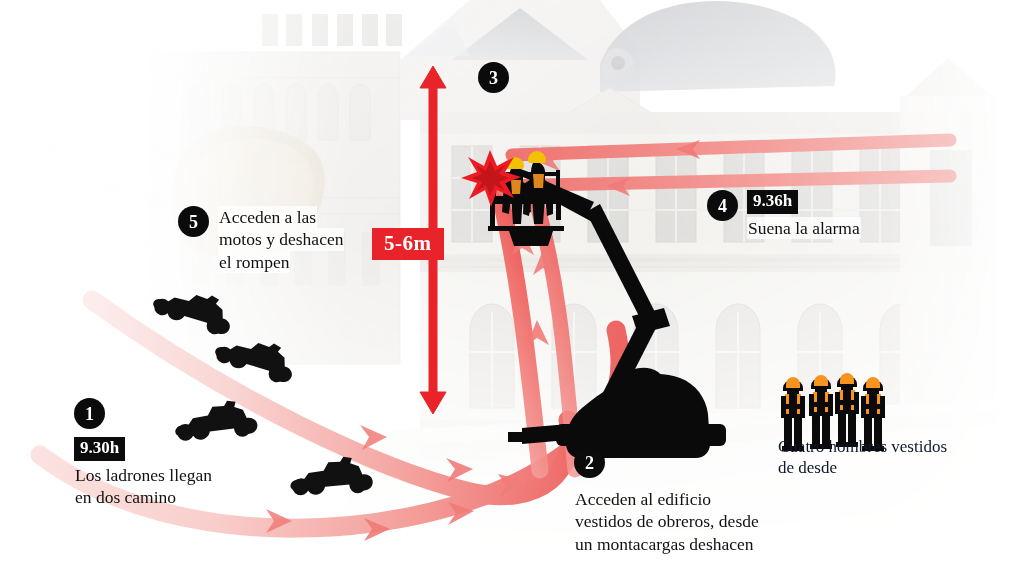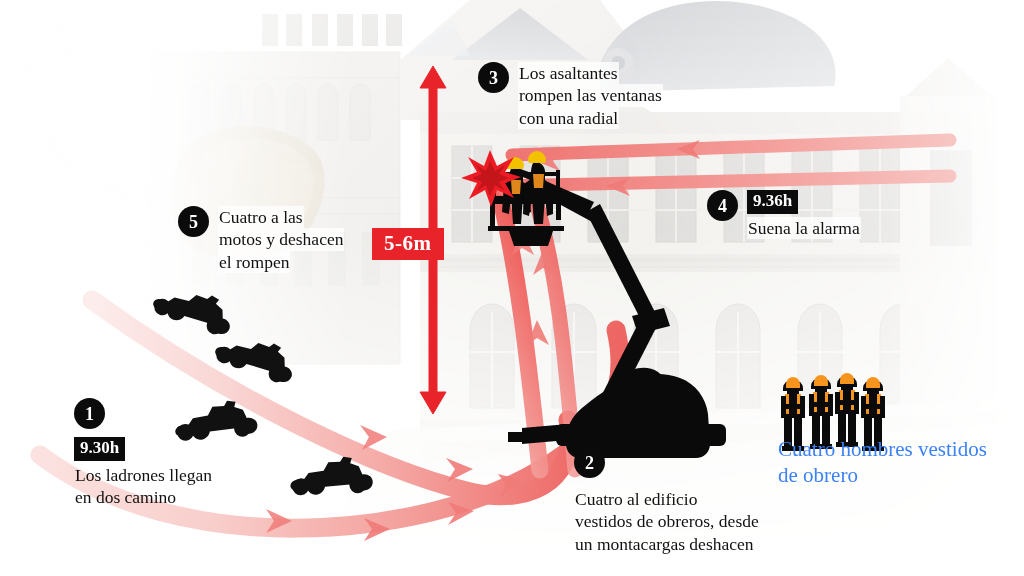--- a/index.html
+++ b/index.html
@@ -66,22 +66,22 @@
     padding:0 1px;
   }
   .desc.plain span.ln{background:transparent;font-family:Liberation Serif, serif;}
 
   
   .row{display:flex;align-items:flex-start;gap:9px;}
   .stack{display:flex;flex-direction:column;gap:3px;}
 
   .caption{
     position:absolute;
-    color:#3b82f6;
-    font-size:21px;
+    color:#0f172a;
+    font-size:17px;
     line-height:1.22;
     white-space:nowrap;
   }
 </style>
 </head>
 <body>
 
 <div id="stage">
 
   <div id="photo" title="Louvre facade">
@@ -475,48 +475,41 @@
       <path d="M433 66 l13 22 l-26 0 z"></path>
       <path d="M433 414 l13 -22 l-26 0 z"></path>
     </g>
   </svg>
 
   <div class="measure-label" style="left:372px; top:228px;">5-6m</div>
 
   <div class="step" style="left:478px; top:62px;">
     <div class="row">
       <div class="num-circle">3</div>
-      <div class="stack">
-        <div class="desc">
-          <span class="ln">Los asaltantes</span>
-          <span class="ln">rompen las ventanas</span>
-          <span class="ln">con una  radial</span>
-        </div>
-      </div>
     </div>
   </div>
 
   <div class="step" style="left:707px; top:190px;">
     <div class="row">
       <div class="num-circle">4</div>
       <div class="stack">
         <div><span class="time-badge">9.36h</span></div>
         <div class="desc">
           <span class="ln">Suena la alarma</span>
         </div>
       </div>
     </div>
   </div>
 
   <div class="step" style="left:178px; top:206px;">
     <div class="row">
       <div class="num-circle">5</div>
       <div class="stack">
         <div class="desc">
-          <span class="ln">Cuatro a las</span>
+          <span class="ln">Acceden a las</span>
           <span class="ln">motos y deshacen</span>
           <span class="ln">el rompen</span>
         </div>
       </div>
     </div>
   </div>
 
   <div class="step" style="left:74px; top:398px;">
     <div class="stack" style="gap:8px;">
       <div class="num-circle">1</div>
@@ -527,25 +520,25 @@
           <span class="ln">en dos camino</span>
         </div>
       </div>
     </div>
   </div>
 
   <div class="step" style="left:574px; top:447px;">
     <div class="stack" style="gap:10px;">
       <div class="num-circle">2</div>
       <div class="desc plain">
-        <span class="ln">Cuatro al edificio</span>
+        <span class="ln">Acceden al edificio</span>
         <span class="ln">vestidos de obreros, desde</span>
         <span class="ln">un montacargas deshacen</span>
       </div>
     </div>
   </div>
 
   <div class="caption" style="left:778px; top:437px;">
     <span class="ln" style="display:block">Cuatro hombres vestidos</span>
-    <span class="ln" style="display:block">de obrero</span>
+    <span class="ln" style="display:block">de desde</span>
   </div>
 
 </div>
 
 </body></html>

